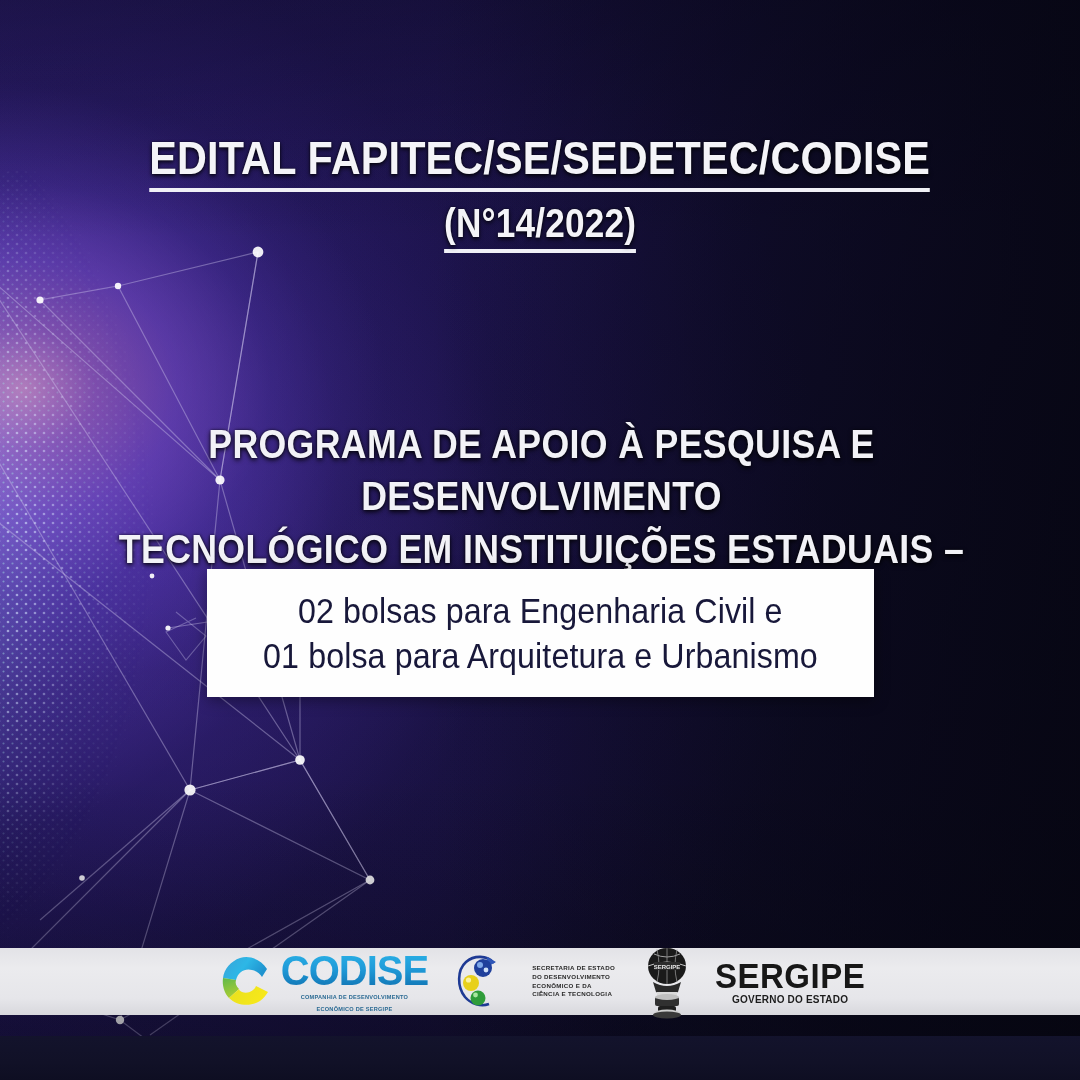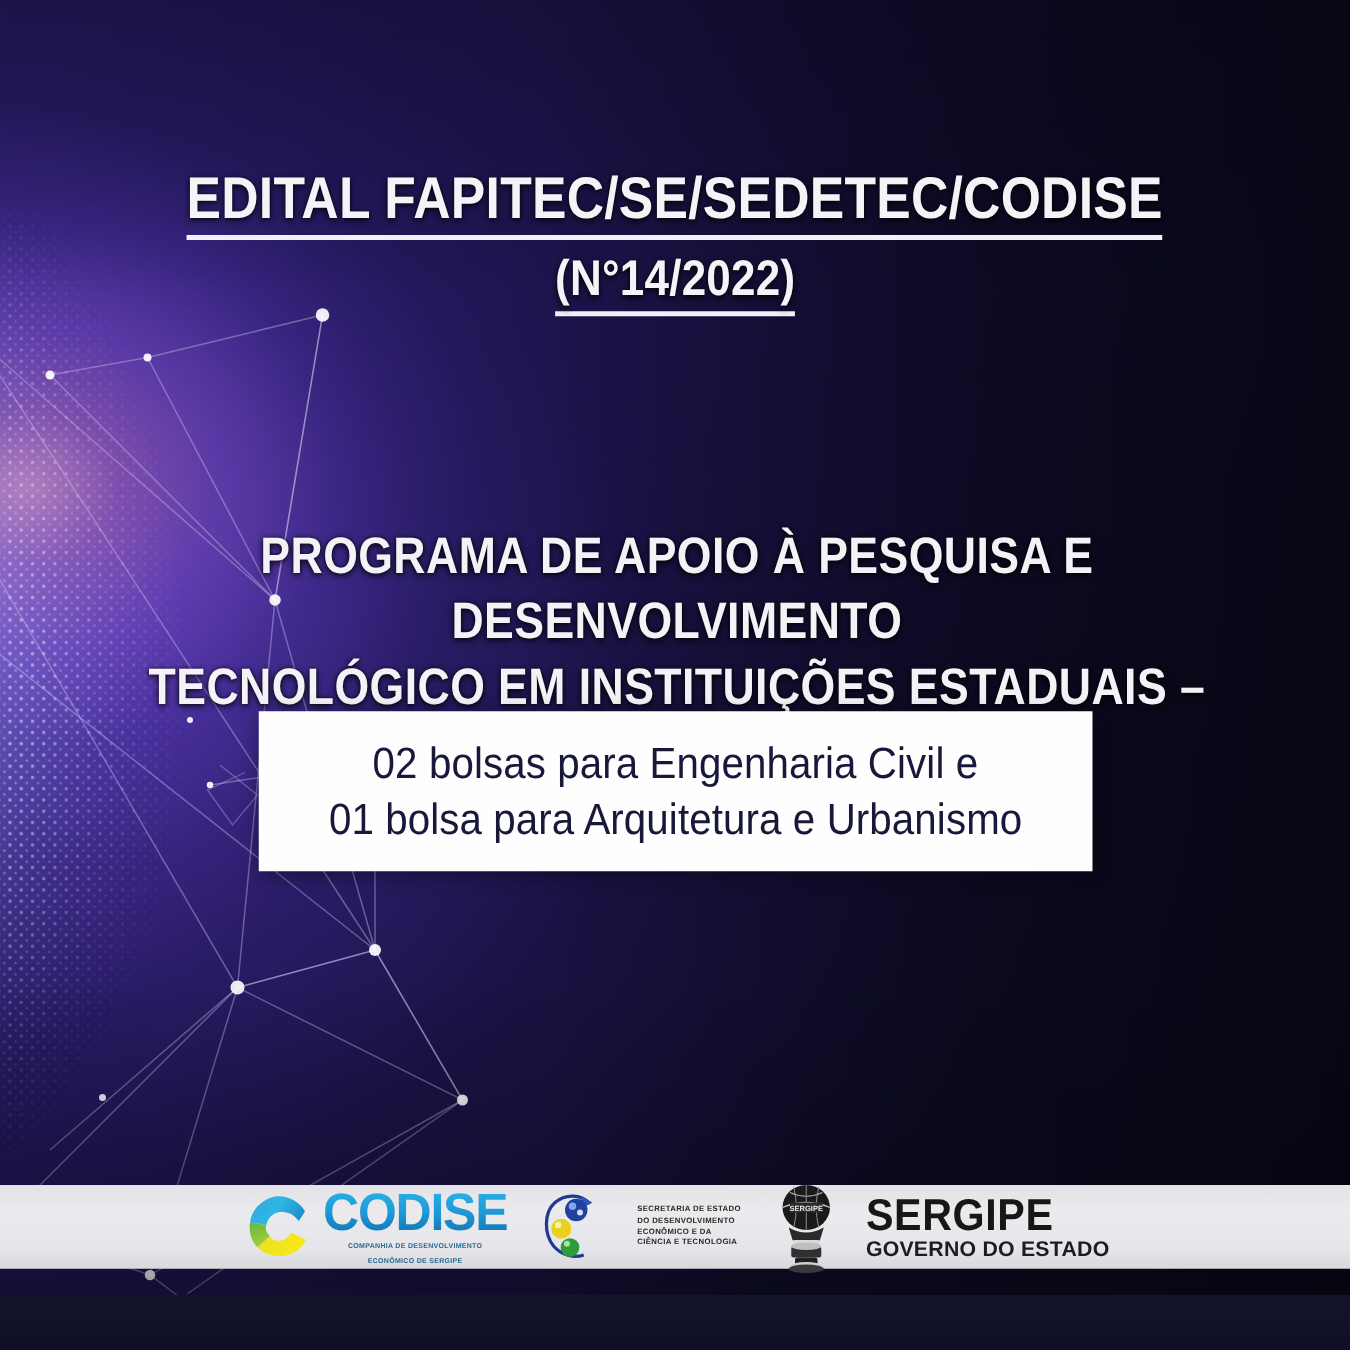--- a/index.html
+++ b/index.html
@@ -127,21 +127,21 @@
   .sedetec-line{font-size:6.2px;font-weight:700;color:#2a2a2a;letter-spacing:0.3px;}
 
   
   .sergipe{gap:22px;}
   .sergipe-text{display:flex;flex-direction:column;line-height:1;}
   .sergipe-word{
     font-size:33px;font-weight:700;color:#171717;letter-spacing:0.5px;
     transform:scaleY(1.08);
   }
   .sergipe-tag{
-    font-size:17px;font-weight:700;color:#1d1d1d;letter-spacing:0.2px;margin-top:3px;text-align:center;
+    font-size:10px;font-weight:700;color:#1d1d1d;letter-spacing:0.2px;margin-top:3px;text-align:center;
   }
 
   .bottom-strip{
     position:absolute;left:0;right:0;top:1036px;height:44px;
     background:linear-gradient(to bottom,#13132c 0%,#111127 60%,#0e0e22 100%);
   }
 </style>
 </head>
 <body>
 

